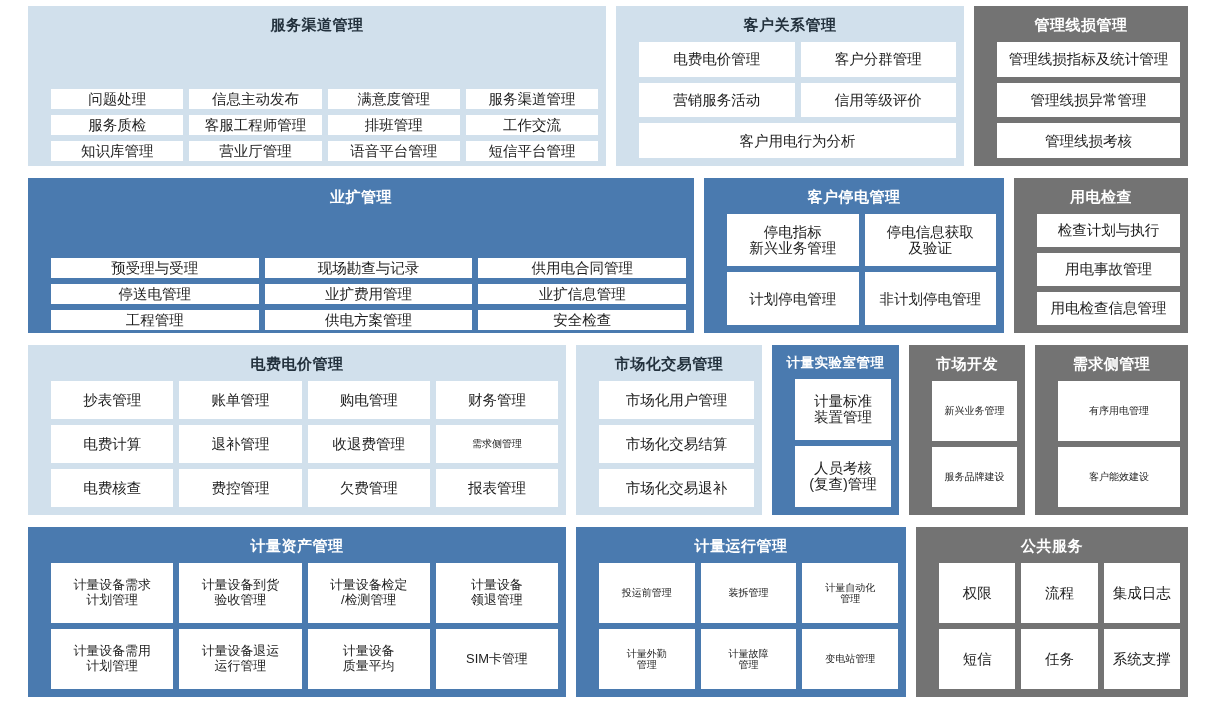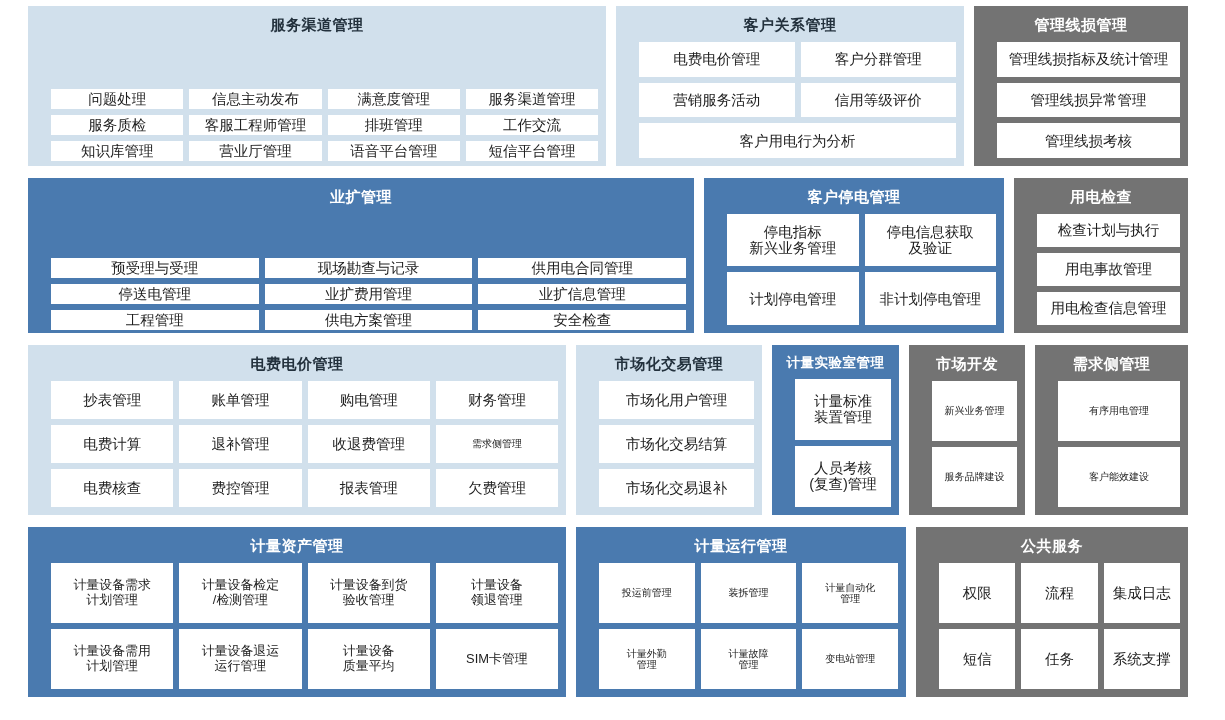--- a/index.html
+++ b/index.html
@@ -225,22 +225,22 @@
         </div>
         <div class="grid-row">
           <div class="cell">电费计算</div>
           <div class="cell">退补管理</div>
           <div class="cell">收退费管理</div>
           <div class="cell small">需求侧管理</div>
         </div>
         <div class="grid-row">
           <div class="cell">电费核查</div>
           <div class="cell">费控管理</div>
+          <div class="cell">欠费管理</div>
           <div class="cell">报表管理</div>
-          <div class="cell">欠费管理</div>
         </div>
       </div>
     </div>
 
     <div class="panel lightblue w-mkt">
       <div class="panel-title">市场化交易管理</div>
       <div class="grid">
         <div class="grid-row">
           <div class="cell">市场化用户管理</div>
         </div>
@@ -294,24 +294,24 @@
   </div>
 
   <div class="row row-4">
 
     <div class="panel blue w-asset">
       <div class="panel-title">计量资产管理</div>
       <div class="grid">
         <div class="grid-row">
           <div class="cell xsmall">计量设备需求
 计划管理</div>
+          <div class="cell xsmall">计量设备到货
+验收管理</div>
           <div class="cell xsmall">计量设备检定
 /检测管理</div>
-          <div class="cell xsmall">计量设备到货
-验收管理</div>
           <div class="cell xsmall">计量设备
 领退管理</div>
         </div>
         <div class="grid-row">
           <div class="cell xsmall">计量设备需用
 计划管理</div>
           <div class="cell xsmall">计量设备退运
 运行管理</div>
           <div class="cell xsmall">计量设备
 质量平均</div>

